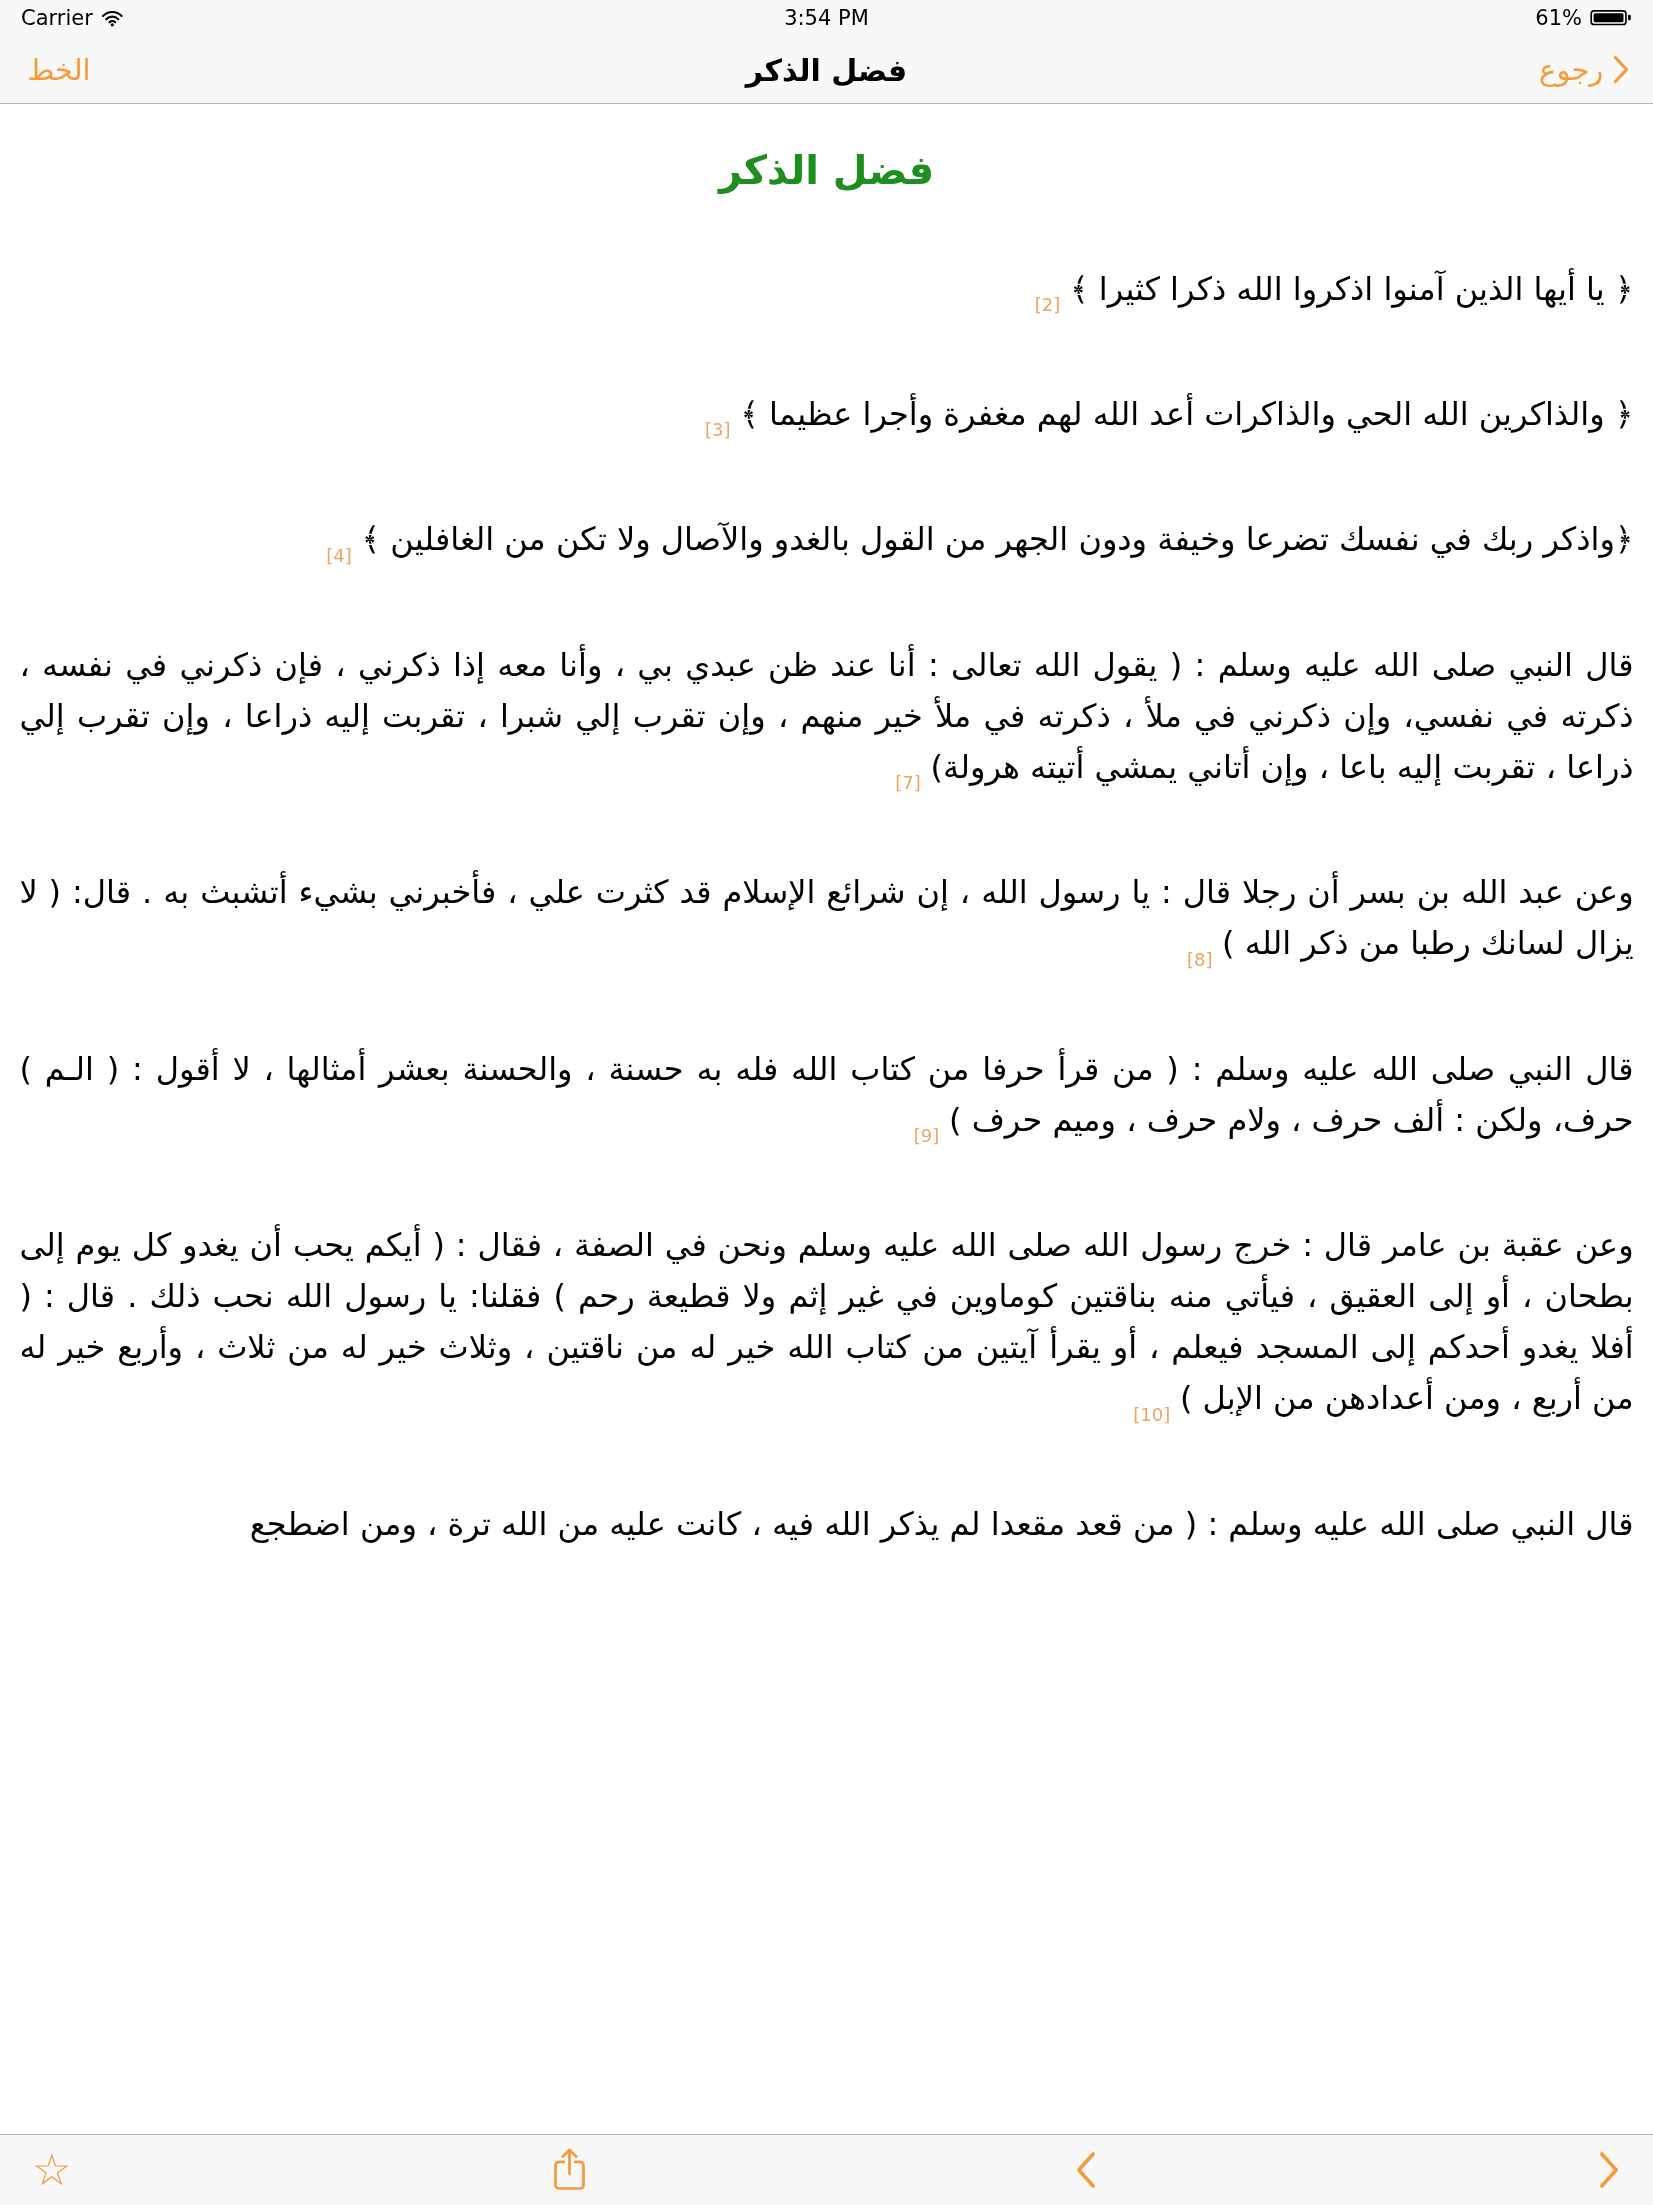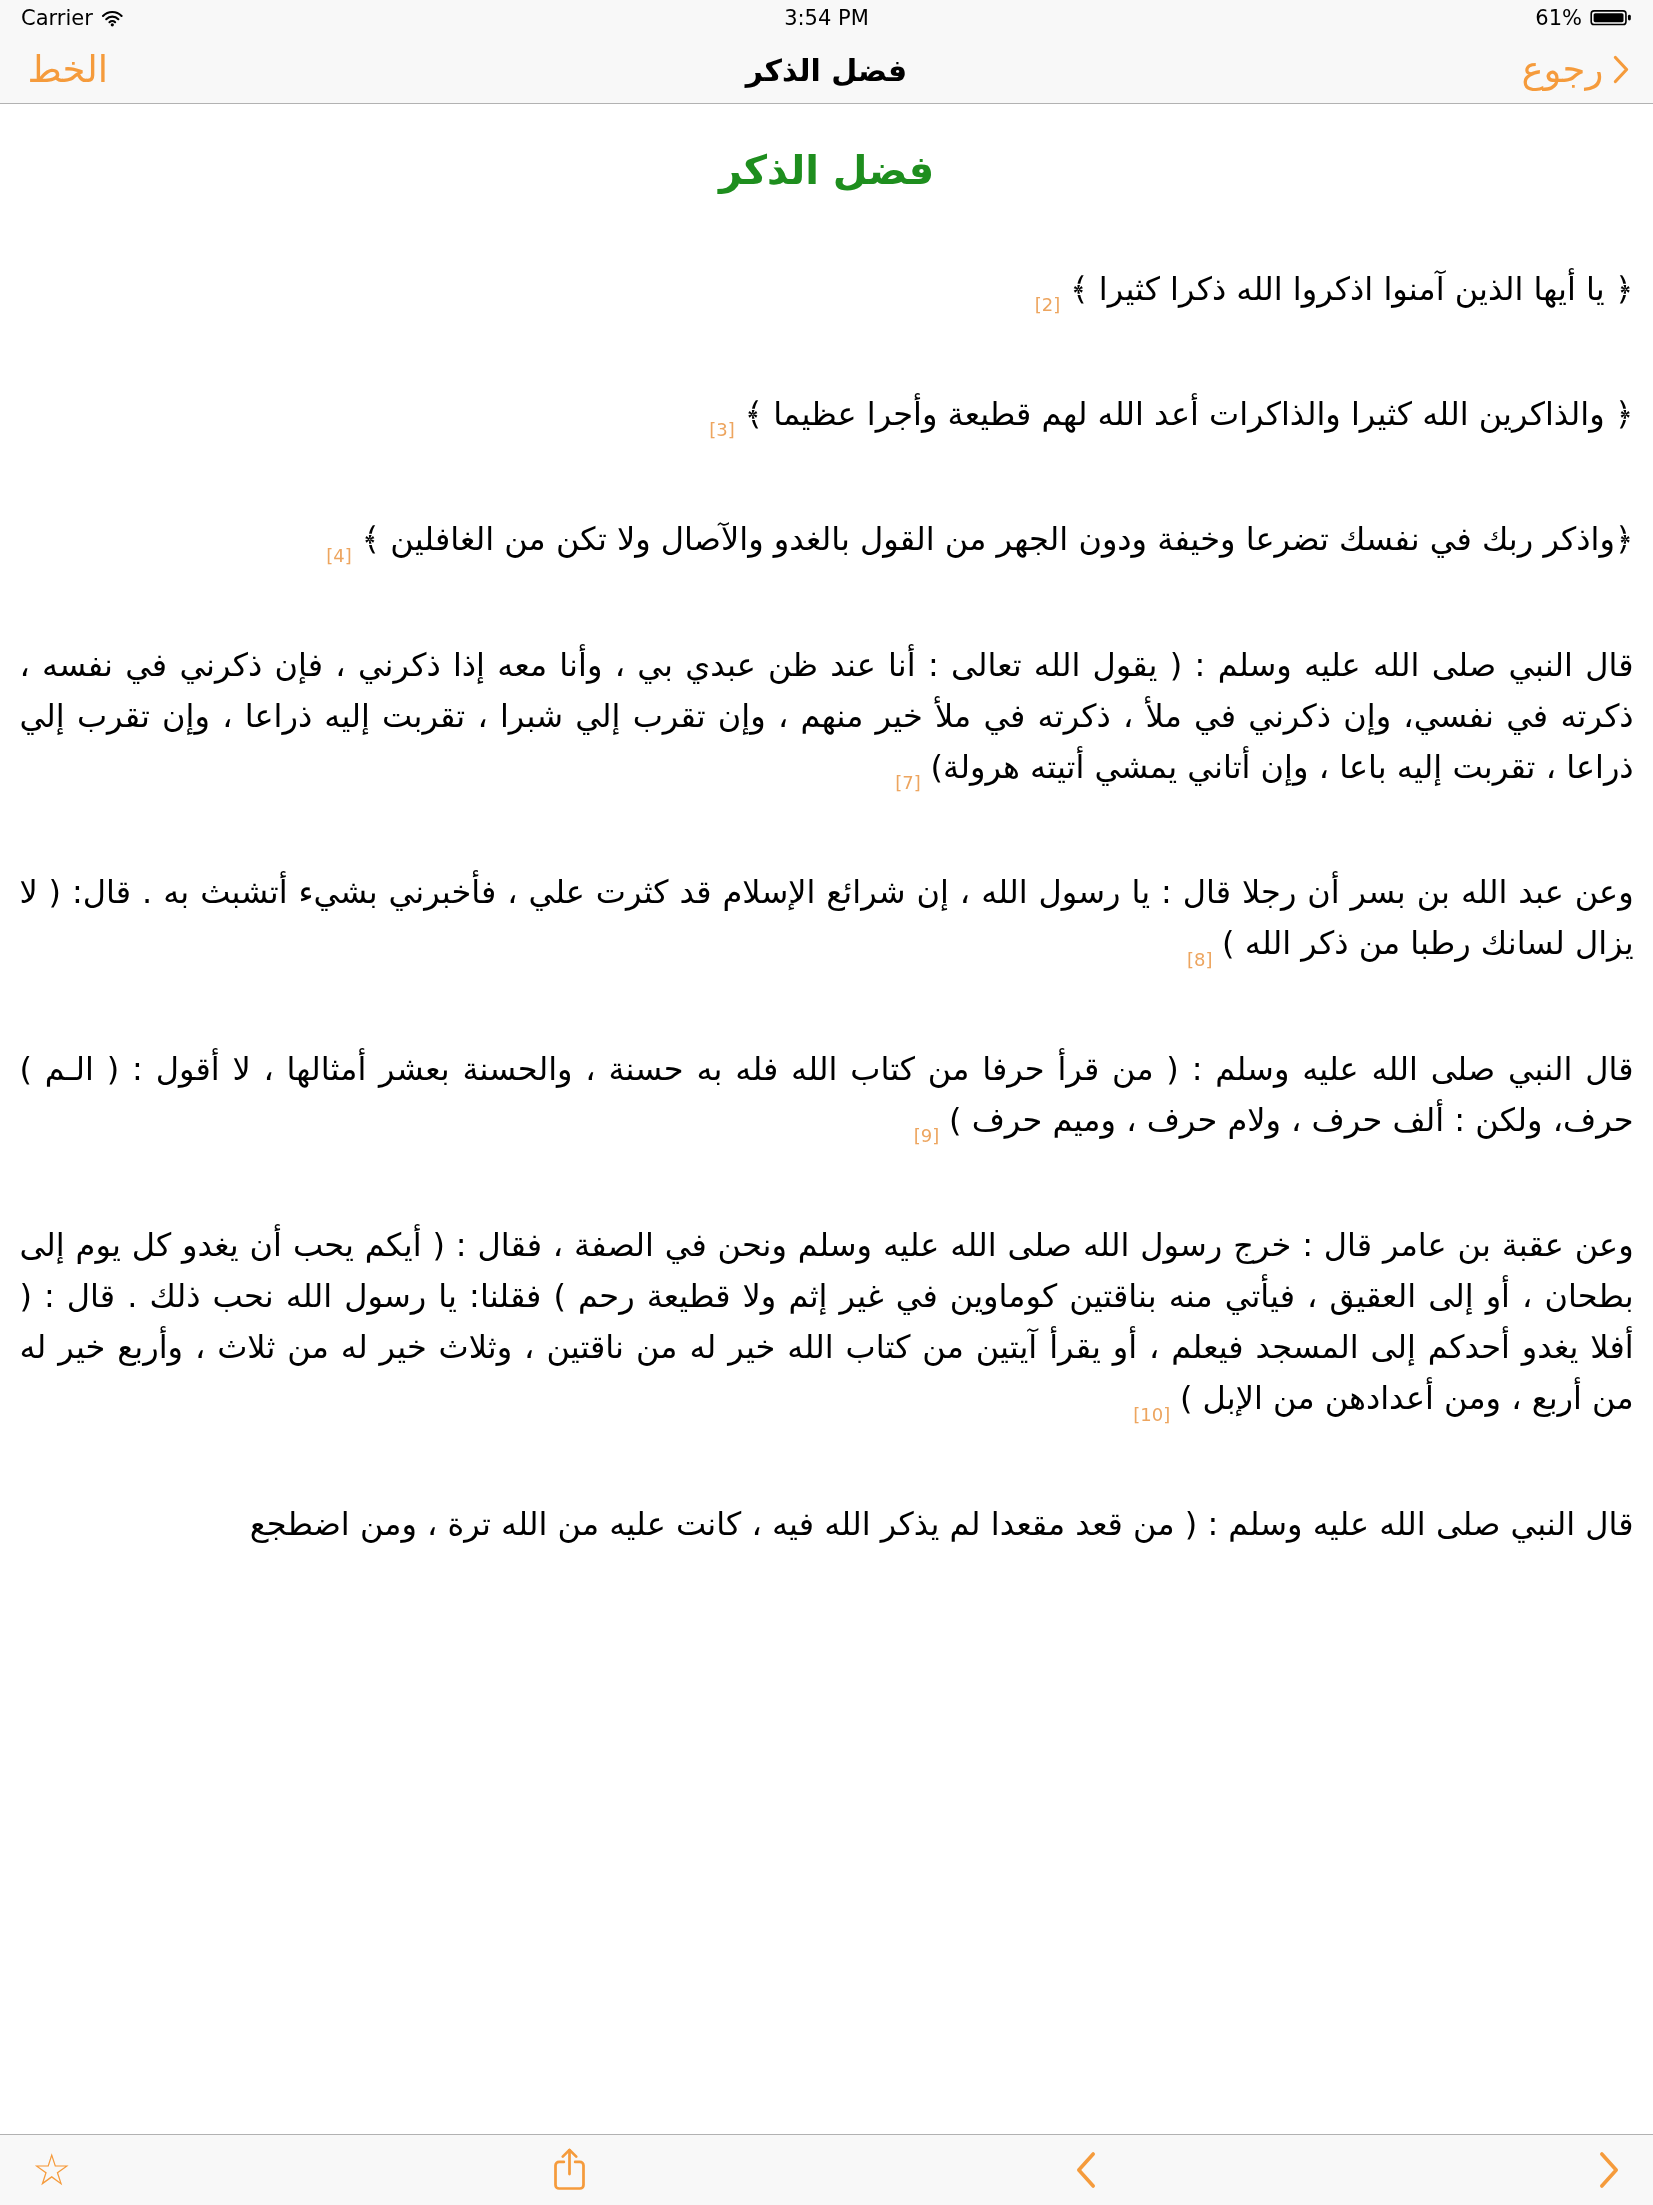--- a/index.html
+++ b/index.html
@@ -31,21 +31,21 @@
   }
   .nav-title {
     position:absolute; left:50%; top:50%; transform:translate(-50%,-50%);
     font-weight:bold; font-size:30px; color:#000;
   }
   .nav-btn {
     position:absolute; top:0; height:100%;
     display:flex; align-items:center; gap:9.7px;
     background:none; border:none; cursor:pointer;
     font-family:"DejaVu Sans", sans-serif;
-    font-size:37px; color:#f59b3c;
+    font-size:29px; color:#f59b3c;
   }
   .nav-btn.left { left:27.4px; }
   .nav-btn.right { right:24px; }
 
   
   .content {
     position:absolute; top:105px; bottom:71px; left:0; right:0;
     overflow:hidden;
     padding:34px 19.4px 0 19.4px;
     direction:rtl;
@@ -128,21 +128,21 @@
       </svg>
     </button>
   </nav>
 
   <main class="content">
     <h1 class="doc-title">فضل الذكر</h1>
 
 
     <p class="para"><span>﴿ يا أيها الذين آمنوا اذكروا الله ذكرا كثيرا ﴾</span><span class="fn">[2]</span></p>
 
-    <p class="para"><span>﴿ والذاكرين الله كثيرا والذاكرات أعد الله لهم قطيعة وأجرا عظيما ﴾</span><span class="fn">[3]</span></p>
+    <p class="para"><span>﴿ والذاكرين الله الحي والذاكرات أعد الله لهم مغفرة وأجرا عظيما ﴾</span><span class="fn">[3]</span></p>
 
     <p class="para"><span>﴿واذكر ربك في نفسك تضرعا وخيفة ودون الجهر من القول بالغدو والآصال ولا تكن من الغافلين ﴾</span><span class="fn">[4]</span></p>
 
 
 
     <p class="para"><span>قال النبي صلى الله عليه وسلم : ( يقول الله تعالى : أنا عند ظن عبدي بي ، وأنا معه إذا ذكرني ، فإن ذكرني في نفسه ، ذكرته في نفسي، وإن ذكرني في ملأ ، ذكرته في ملأ خير منهم ، وإن تقرب إلي شبرا ، تقربت إليه ذراعا ، وإن تقرب إلي ذراعا ، تقربت إليه باعا ، وإن أتاني يمشي أتيته هرولة)</span><span class="fn">[7]</span></p>
 
     <p class="para"><span>وعن عبد الله بن بسر أن رجلا قال : يا رسول الله ، إن شرائع الإسلام قد كثرت علي ، فأخبرني بشيء أتشبث به . قال: ( لا يزال لسانك رطبا من ذكر الله )</span><span class="fn">[8]</span></p>
 
     <p class="para"><span>قال النبي صلى الله عليه وسلم : ( من قرأ حرفا من كتاب الله فله به حسنة ، والحسنة بعشر أمثالها ، لا أقول : ( الـم ) حرف، ولكن : ألف حرف ، ولام حرف ، وميم حرف )</span><span class="fn">[9]</span></p>

